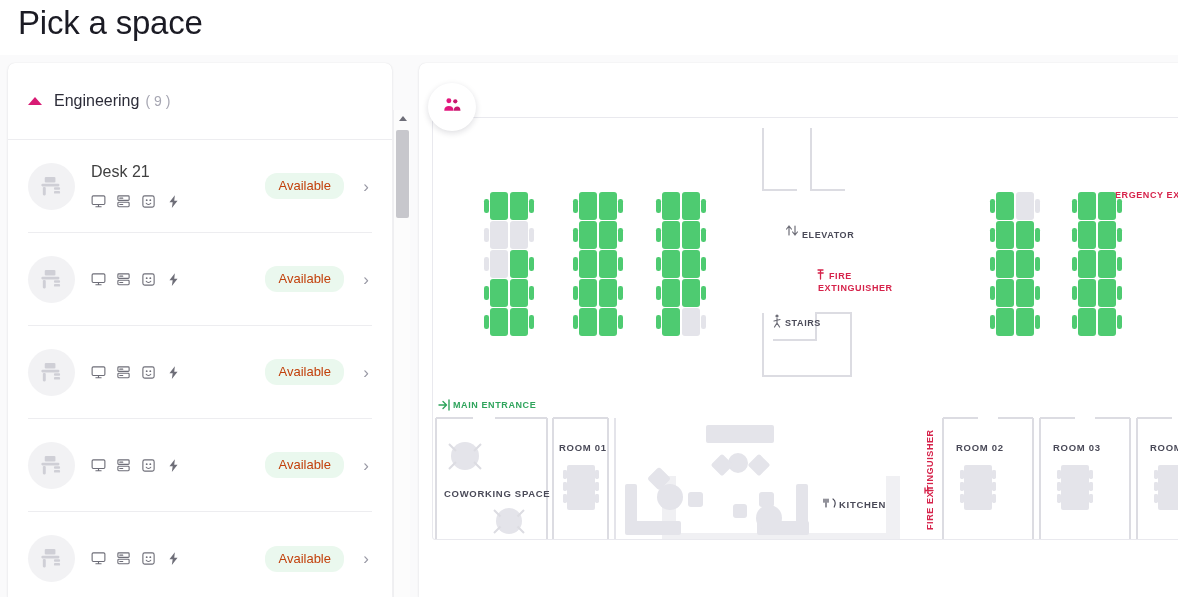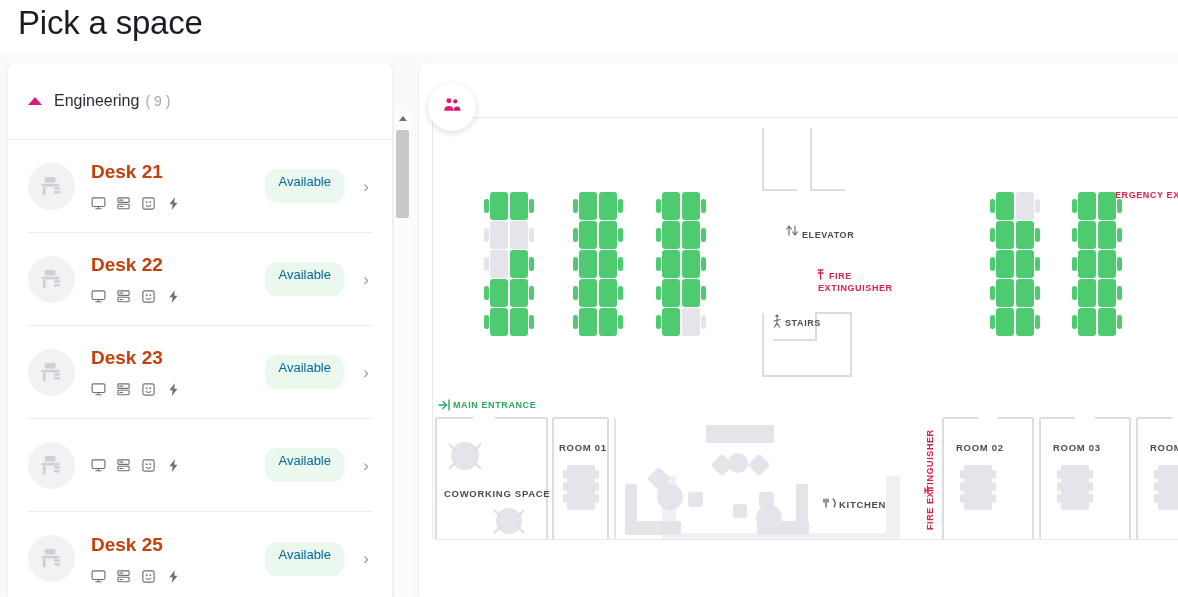--- a/index.html
+++ b/index.html
@@ -85,34 +85,34 @@
     flex: none;
     margin-right: 16px;
     display: flex;
     align-items: center;
     justify-content: center;
   }
   .desk-avatar svg { display: block; }
 
   .desk-main { flex: 1 1 auto; min-width: 0; }
   .desk-name {
-    font-size: 19px;
-    color: #c2410c;
-    font-weight: 700;
+    font-size: 16px;
+    color: #404040;
+    font-weight: 400;
     margin-bottom: 13px;
   }
   .amenities { display: flex; gap: 10px; align-items: center; }
   .amenities svg { display: block; }
 
   .badge {
     font-size: 13px;
-    color: #0369a1;
+    color: #c2410c;
     background: #eaf8ee;
     border-radius: 12px;
-    padding: 5px 13px 14px;
+    padding: 5px 13px 6px;
     white-space: nowrap;
     flex: none;
     margin-right: 16px;
   }
   .chev {
     flex: none;
     width: 12px;
     color: #9a9aa6;
     font-size: 17px;
     line-height: 1;
@@ -261,21 +261,20 @@
       <div class="desk-avatar">
         <svg width="27" height="27" viewBox="0 0 24 24" aria-hidden="true">
           <rect x="6" y="3.5" width="9.5" height="5" rx="1" fill="#cfcfd6"></rect>
           <rect x="3" y="9.5" width="16" height="2.4" rx="1" fill="#cfcfd6"></rect>
           <rect x="4.3" y="12.4" width="2.6" height="7.5" rx="1" fill="#cfcfd6"></rect>
           <rect x="14.2" y="12.6" width="5.4" height="2.3" rx=".8" fill="#cfcfd6"></rect>
           <rect x="14.2" y="16" width="5.4" height="2.3" rx=".8" fill="#cfcfd6"></rect>
         </svg>
       </div>
       <div class="desk-main">
-        <div class="desk-name">Desk 22</div>
         <div class="amenities">
           <span>
             <svg width="15" height="15" viewBox="0 0 20 20">
                 <rect x="1.5" y="2.5" width="17" height="11.5" rx="1.6" fill="none" stroke="#6e6e78" stroke-width="1.5"></rect>
                 <path d="M10 14v3M6.5 17h7" stroke="#6e6e78" stroke-width="1.5" stroke-linecap="round"></path>
               </svg>
           </span>
           <span>
             <svg width="15" height="15" viewBox="0 0 20 20">
                 <rect x="2.5" y="2.5" width="15" height="6" rx="1.2" fill="none" stroke="#6e6e78" stroke-width="1.5"></rect>
@@ -306,21 +305,20 @@
       <div class="desk-avatar">
         <svg width="27" height="27" viewBox="0 0 24 24" aria-hidden="true">
           <rect x="6" y="3.5" width="9.5" height="5" rx="1" fill="#cfcfd6"></rect>
           <rect x="3" y="9.5" width="16" height="2.4" rx="1" fill="#cfcfd6"></rect>
           <rect x="4.3" y="12.4" width="2.6" height="7.5" rx="1" fill="#cfcfd6"></rect>
           <rect x="14.2" y="12.6" width="5.4" height="2.3" rx=".8" fill="#cfcfd6"></rect>
           <rect x="14.2" y="16" width="5.4" height="2.3" rx=".8" fill="#cfcfd6"></rect>
         </svg>
       </div>
       <div class="desk-main">
-        <div class="desk-name">Desk 23</div>
         <div class="amenities">
           <span>
             <svg width="15" height="15" viewBox="0 0 20 20">
                 <rect x="1.5" y="2.5" width="17" height="11.5" rx="1.6" fill="none" stroke="#6e6e78" stroke-width="1.5"></rect>
                 <path d="M10 14v3M6.5 17h7" stroke="#6e6e78" stroke-width="1.5" stroke-linecap="round"></path>
               </svg>
           </span>
           <span>
             <svg width="15" height="15" viewBox="0 0 20 20">
                 <rect x="2.5" y="2.5" width="15" height="6" rx="1.2" fill="none" stroke="#6e6e78" stroke-width="1.5"></rect>
@@ -395,21 +393,20 @@
       <div class="desk-avatar">
         <svg width="27" height="27" viewBox="0 0 24 24" aria-hidden="true">
           <rect x="6" y="3.5" width="9.5" height="5" rx="1" fill="#cfcfd6"></rect>
           <rect x="3" y="9.5" width="16" height="2.4" rx="1" fill="#cfcfd6"></rect>
           <rect x="4.3" y="12.4" width="2.6" height="7.5" rx="1" fill="#cfcfd6"></rect>
           <rect x="14.2" y="12.6" width="5.4" height="2.3" rx=".8" fill="#cfcfd6"></rect>
           <rect x="14.2" y="16" width="5.4" height="2.3" rx=".8" fill="#cfcfd6"></rect>
         </svg>
       </div>
       <div class="desk-main">
-        <div class="desk-name">Desk 25</div>
         <div class="amenities">
           <span>
             <svg width="15" height="15" viewBox="0 0 20 20">
                 <rect x="1.5" y="2.5" width="17" height="11.5" rx="1.6" fill="none" stroke="#6e6e78" stroke-width="1.5"></rect>
                 <path d="M10 14v3M6.5 17h7" stroke="#6e6e78" stroke-width="1.5" stroke-linecap="round"></path>
               </svg>
           </span>
           <span>
             <svg width="15" height="15" viewBox="0 0 20 20">
                 <rect x="2.5" y="2.5" width="15" height="6" rx="1.2" fill="none" stroke="#6e6e78" stroke-width="1.5"></rect>

